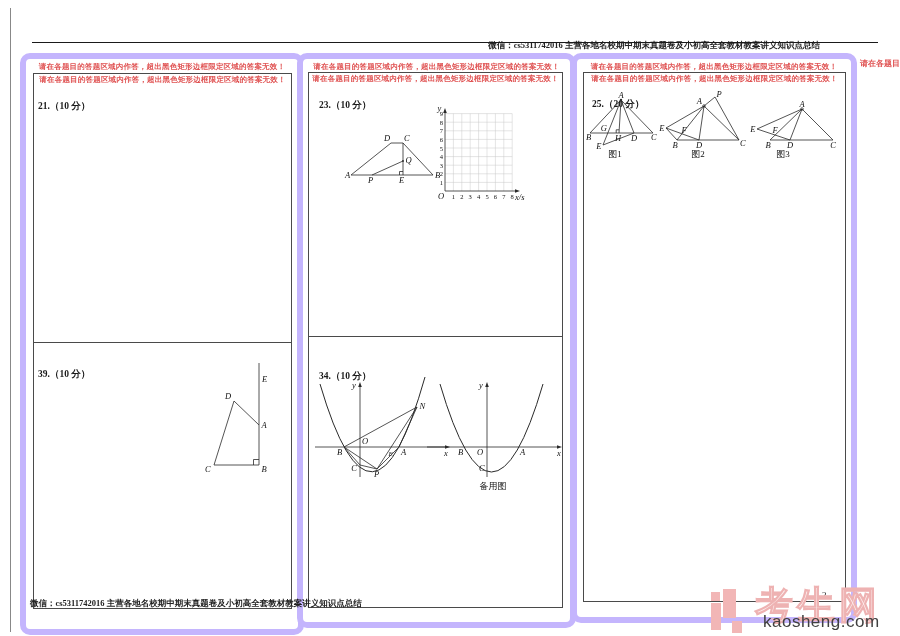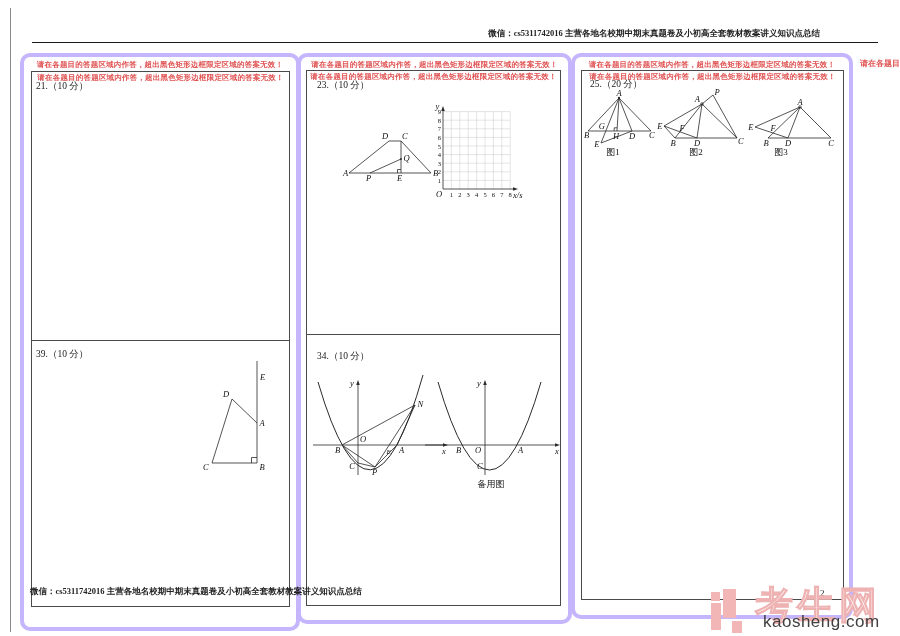--- a/index.html
+++ b/index.html
@@ -1,25 +1,25 @@
 <!DOCTYPE html>
 <html><head>
 <meta charset="utf-8">
 <style>
   html,body{margin:0;padding:0;}
   body{width:900px;height:636px;position:relative;background:#ffffff;overflow:hidden;
        font-family:"Liberation Serif",serif;color:#1a1a1a;}
   .abs{position:absolute;}
-  .redbox{border:4px solid #c4b5fd;border-radius:10px;background:#fff;}
+  .redbox{border:6px solid #c4b5fd;border-radius:10px;background:#fff;}
   .blackrect{border:1px solid #4a4a4a;background:#fff;}
   .instr{color:#e05353;font-size:7.5px;font-weight:bold;text-align:center;white-space:nowrap;
          overflow:visible;font-family:"Liberation Sans",sans-serif;letter-spacing:0.2px;}
-  .qlabel{font-size:9.5px;font-weight:normal;white-space:nowrap;}
+  .qlabel{font-size:9.5px;font-weight:bold;white-space:nowrap;margin-top:18px;}
   .divider{left:0;right:0;height:1px;background:#4a4a4a;}
-  .note{font-size:8.5px;font-weight:bold;white-space:nowrap;color:#222;}
+  .note{font-size:8.5px;font-weight:bold;white-space:nowrap;color:#222;margin-top:12px;}
   .rednote{font-size:8px;font-weight:bold;color:#e05353;white-space:nowrap;
            font-family:"Liberation Sans",sans-serif;}
   .pagenum{font-size:9px;color:#222;}
   svg{display:block;overflow:visible;}
   svg text{font-family:"Liberation Serif",serif;font-size:8.5px;font-style:italic;fill:#111;}
   svg text.cap{font-style:normal;font-size:9px;}
   svg text.tick{font-style:normal;font-size:6.5px;}
   svg text.tiny{font-size:7px;}
   .edge{stroke:#2a2a2a;stroke-width:0.8;fill:none;}
   .curve{stroke:#2a2a2a;stroke-width:1;fill:none;}

